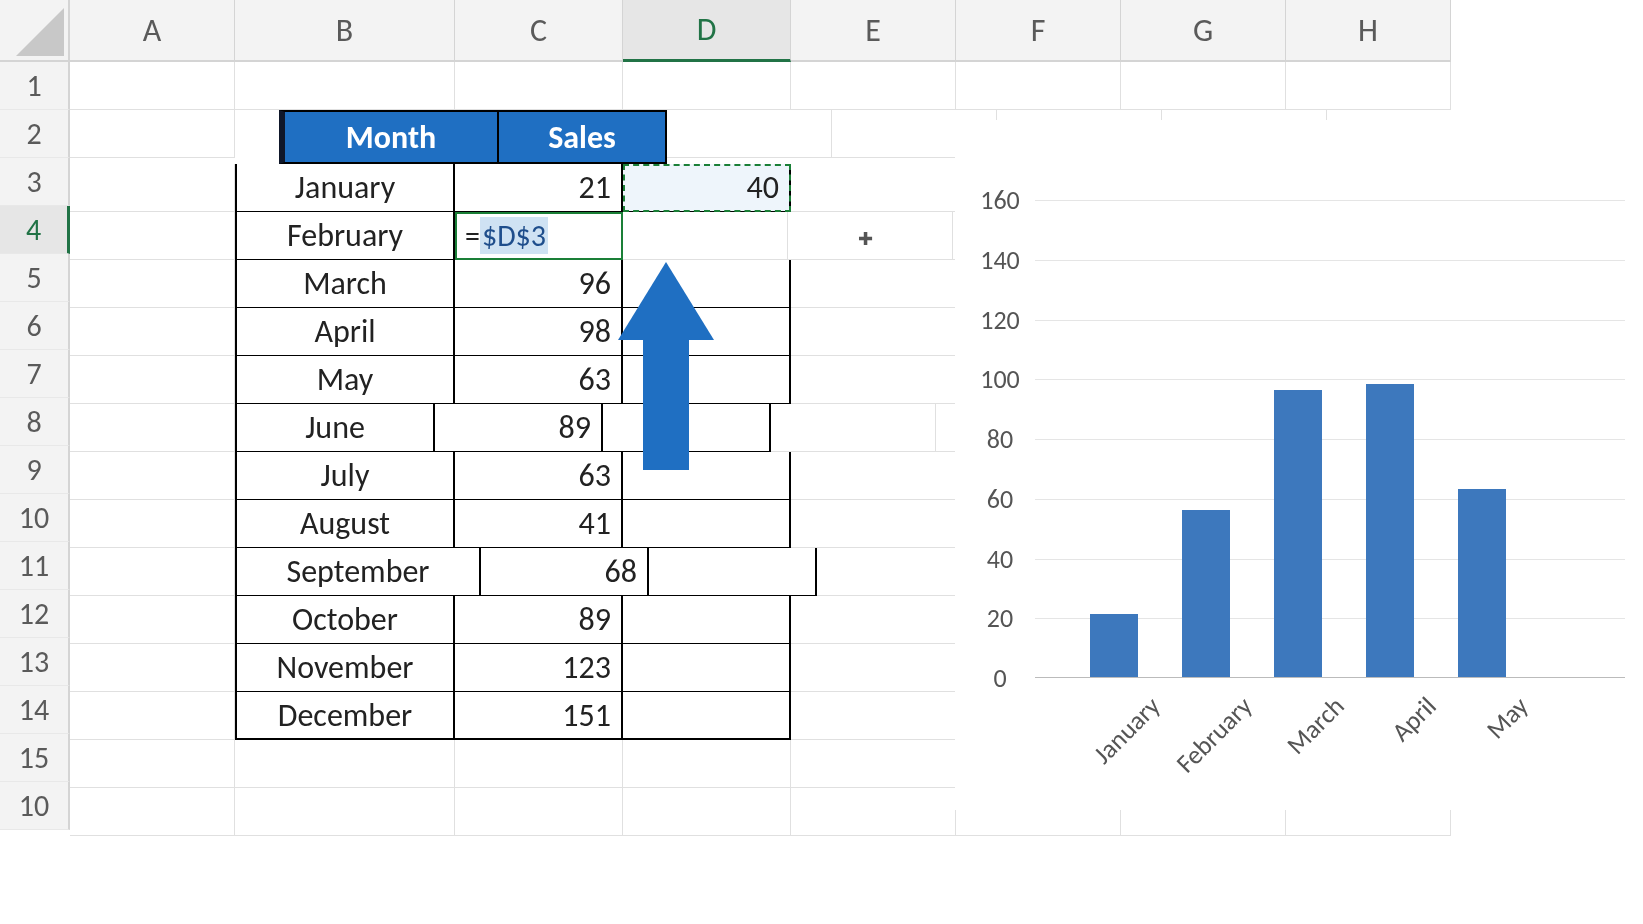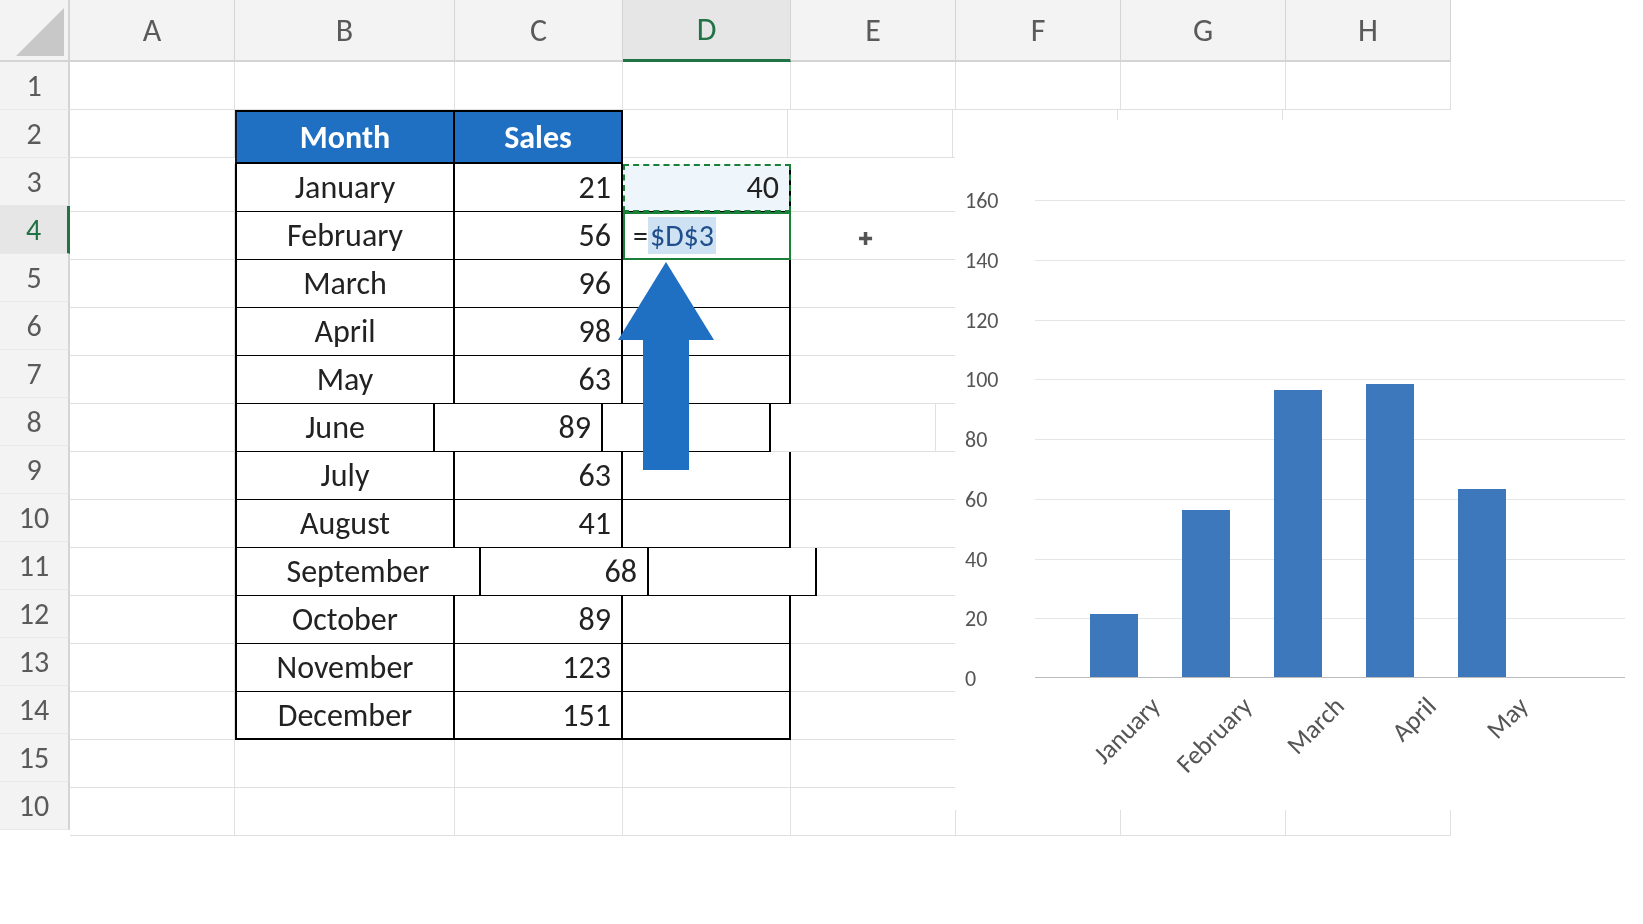--- a/index.html
+++ b/index.html
@@ -96,21 +96,21 @@
   .cell.right { justify-content: flex-end; }
   .tbl-head {
     background: #1f6fc2;
     color: #fff;
     font-weight: bold;
     border-right: 2px solid #000;
     border-bottom: 2px solid #000;
     border-top: 2px solid #000;
     justify-content:center;
   }
-  .tbl-head.first { border-left:2px solid #0f172a; }
+  .tbl-head.first { border-left:6px solid #0f172a;margin-left:44px; }
   .tbl-body {
     border-right: 2px solid #000;
     border-bottom: 1px solid #000;
     background:#fff;
   }
   .tbl-body.first { border-left:2px solid #000; }
   .tbl-body.last-row { border-bottom:2px solid #000; }
   .dashed-sel {
     outline: 2px dashed #1a7f37;
     outline-offset: -2px;
@@ -171,22 +171,22 @@
   }
   .grid-line {
     position:absolute;
     left:0;width:100%;
     border-top:1px solid #e5e5e5;
   }
   .ytick {
     position:absolute;
     right: 600px;
     width: 70px;
-    text-align:left;
-    font-size: 22px;
+    text-align:center;
+    font-size: 26px;
     color:#555;
     transform: translateY(-50%);
   }
   .bar {
     position:absolute;
     bottom:0;
     width: 48px;
     background:#3d78bd;
   }
   .xlabel {
@@ -262,21 +262,20 @@
         <div class="cell tbl-body right" style="width: 168px; height: 48px;">21</div>
         <div class="cell tbl-body right dashed-sel" style="width: 168px; height: 48px;">40</div>
         <div class="cell" style="width: 165px; height: 48px;"></div>
         <div class="cell" style="width: 165px; height: 48px;"></div>
         <div class="cell" style="width: 165px; height: 48px;"></div>
         <div class="cell" style="width: 165px; height: 48px;"></div>
       </div>
       <div class="row">
         <div class="cell" style="width: 165px; height: 48px;"></div>
         <div class="cell tbl-body center first" style="width: 220px; height: 48px;">February</div>
-        <div class="cell tbl-body right" style="width: 168px; height: 48px;">56</div>
         <div class="cell tbl-body active-cell" style="width: 168px; height: 48px; justify-content: flex-start;">
           <span class="formula-text">=</span>
           <span class="formula-text formula-ref">$D$3</span>
         </div>
         <div class="cell" style="width: 165px; height: 48px;"></div>
         <div class="cell" style="width: 165px; height: 48px;"></div>
         <div class="cell" style="width: 165px; height: 48px;"></div>
         <div class="cell" style="width: 165px; height: 48px;"></div>
       </div>
       <div class="row">

